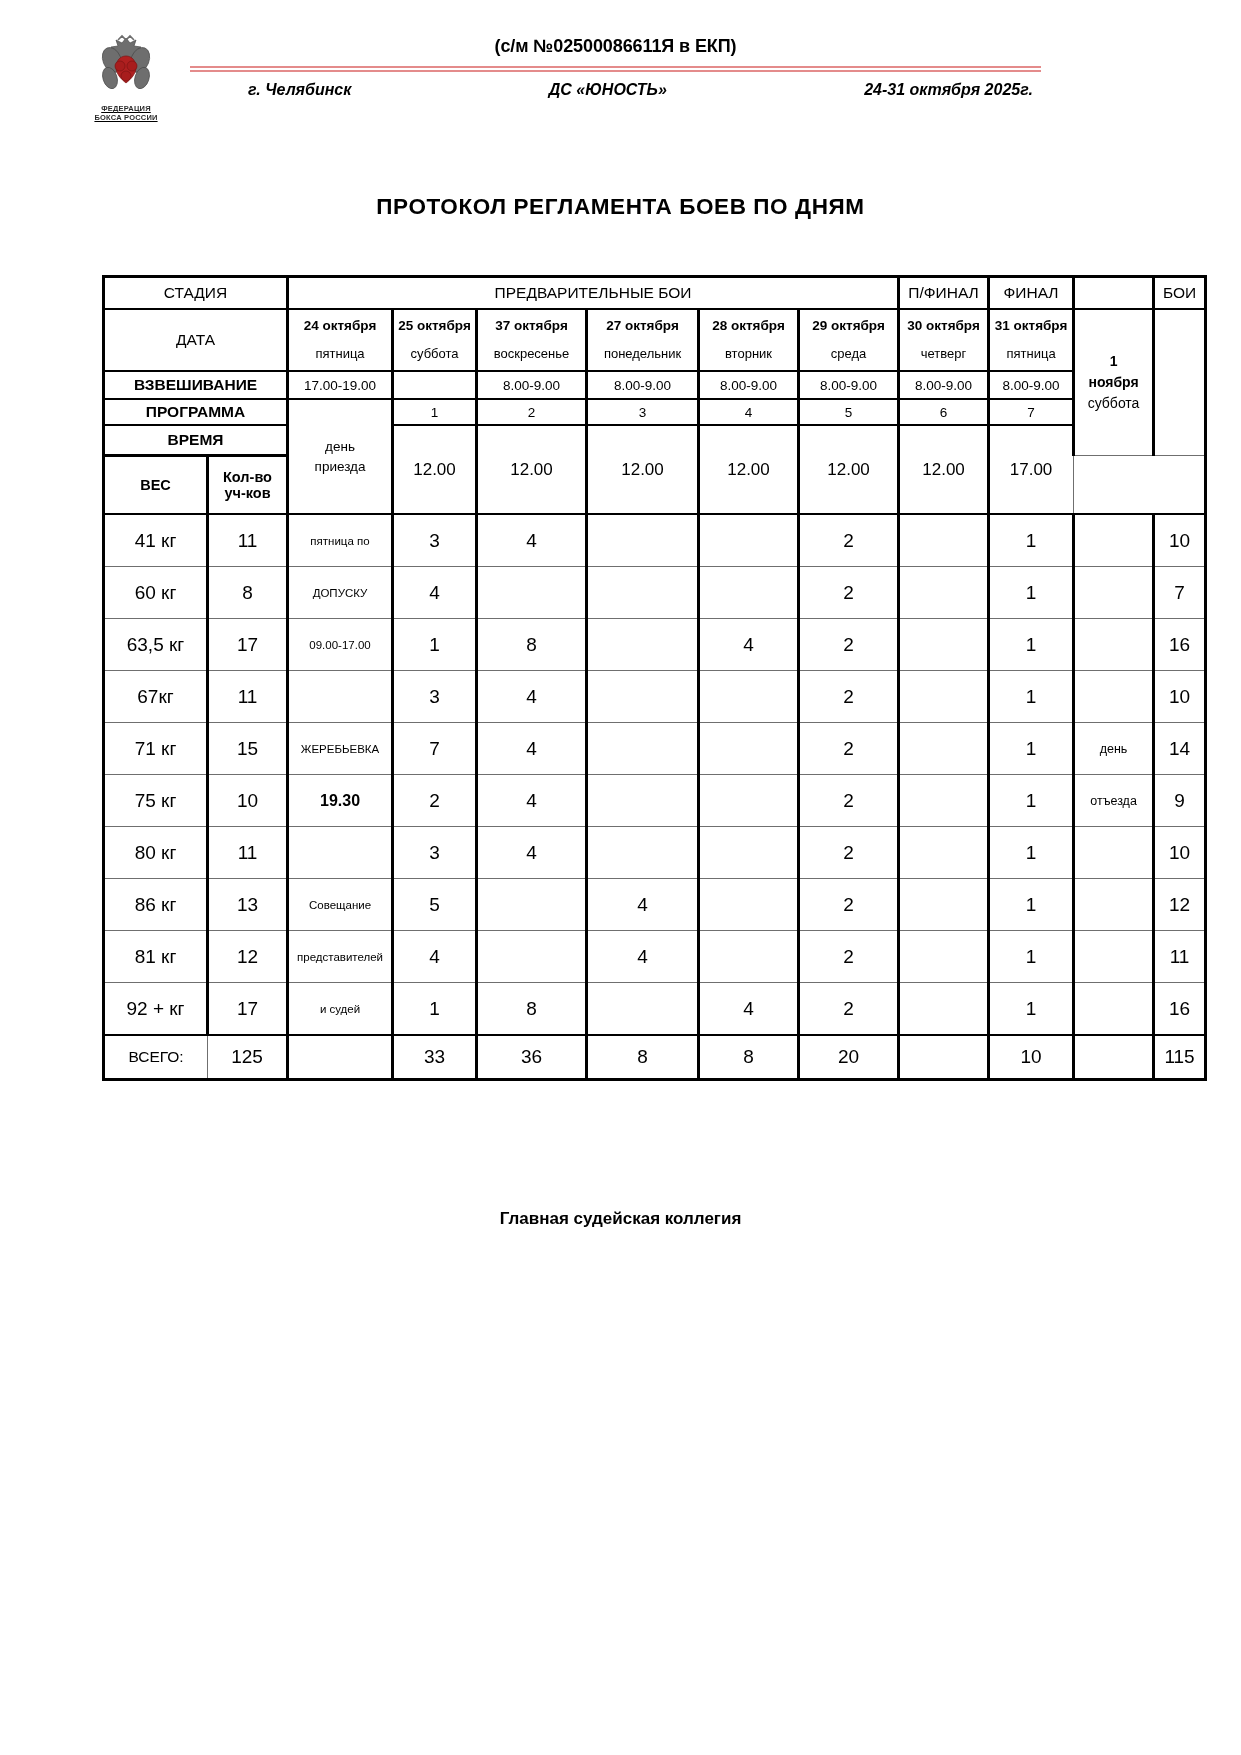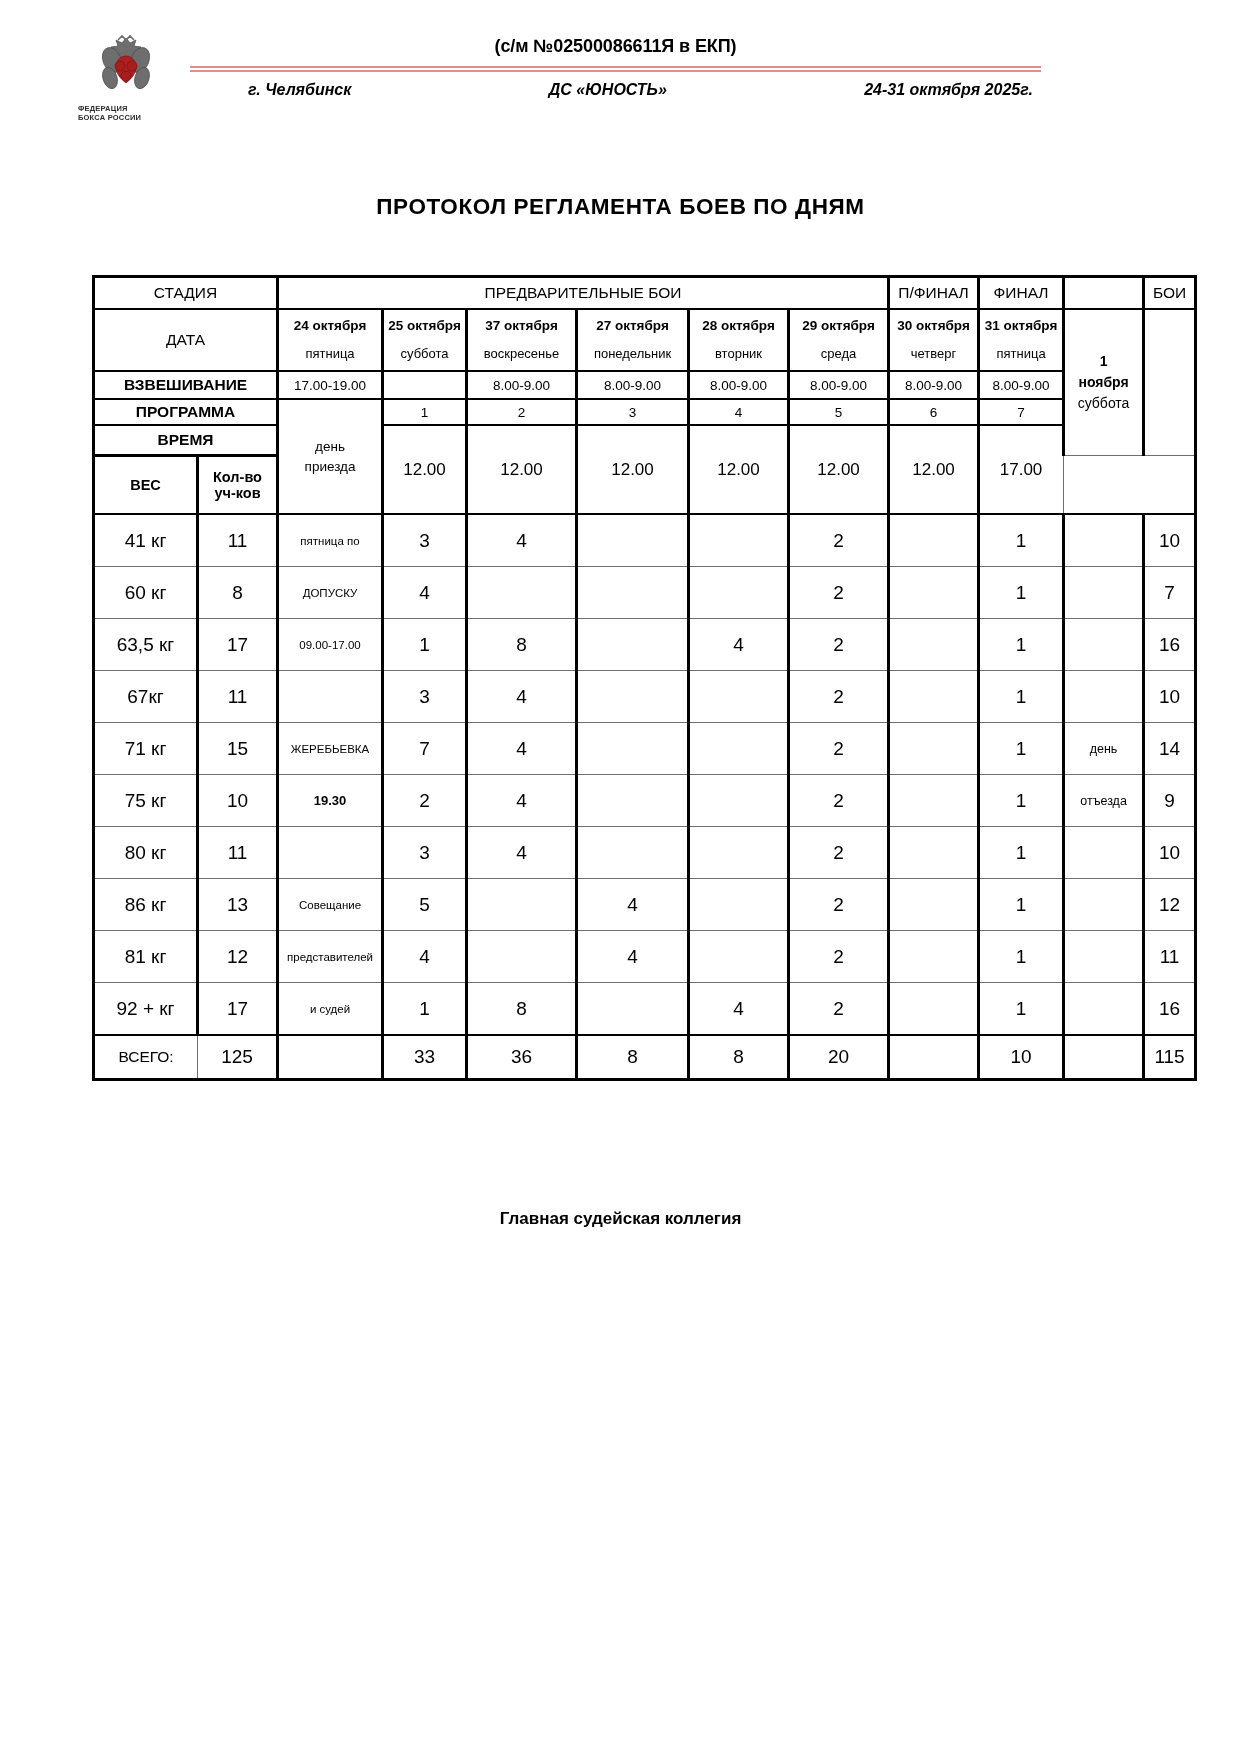--- a/index.html
+++ b/index.html
@@ -20,21 +20,22 @@
   .doc-header {
     position: relative;
     height: 150px;
     padding-top: 18px;
   }
   .emblem-left {
     position: absolute;
     left: 78px;
     top: 30px;
     width: 96px;
-    text-align: left;
+    text-align: center;
+    text-decoration: underline;
   }
   .emblem-left svg { display: block; margin: 0 auto; }
   .emblem-caption {
     font-size: 7.5px;
     font-weight: bold;
     line-height: 1.25;
     letter-spacing: 0.2px;
     margin-top: 2px;
     color: #2b2b2b;
   }
@@ -103,21 +104,21 @@
   }
   table.sched td, table.sched th {
     border: 1px solid #6f6f6f;
     text-align: center;
     vertical-align: middle;
     padding: 0 1px;
     font-weight: normal;
     overflow: hidden;
   }
   
-  table.sched { border: 3px solid #000; }
+  table.sched { border: 3px solid #000; margin-left: 10px; }
 
   .bd-l { border-left: 3px solid #000 !important; }
   .bd-r { border-right: 3px solid #000 !important; }
   .bd-t { border-top: 3px solid #000 !important; }
   .bd-b { border-bottom: 3px solid #000 !important; }
   .bd-b2 { border-bottom: 2px solid #000 !important; }
   .bd-t2 { border-top: 2px solid #000 !important; }
   .r-stage td { height: 30px; font-size: 15.5px; font-weight: bold; }
   .cell-stage-label { font-size: 15.5px; font-weight: bold; }
 
@@ -141,21 +142,21 @@
   .time-val { font-size: 17px; font-weight: bold; }
   .arrival { font-size: 15px; font-weight: bold; line-height: 1.45; }
 
   .nov-cell { font-size: 14px; line-height: 1.5; }
   .nov-b { font-weight: bold; }
 
   tr.data-row td { height: 51px; }
   .w-cell { font-size: 19px; font-weight: bold; }
   .n-cell { font-size: 19px; font-weight: bold; }
   .note-cell { font-size: 11.5px; }
-  .note-cell.big { font-size: 13px; font-weight: bold; }
+  .note-cell.big { font-size: 16px; font-weight: bold; }
   .v-cell { font-size: 19px; font-weight: bold; }
   .side-note { font-size: 12.5px; font-weight: bold; }
 
   tr.total-row td { height: 42px; }
   .tot-label { font-size: 15.5px; font-weight: bold; text-align: left; padding-left: 6px; }
   .tot-num { font-size: 19px; font-weight: bold; text-align: right; padding-right: 6px; }
   .tot-v { font-size: 19px; font-weight: bold; }
 
   
   .footer-sign {

